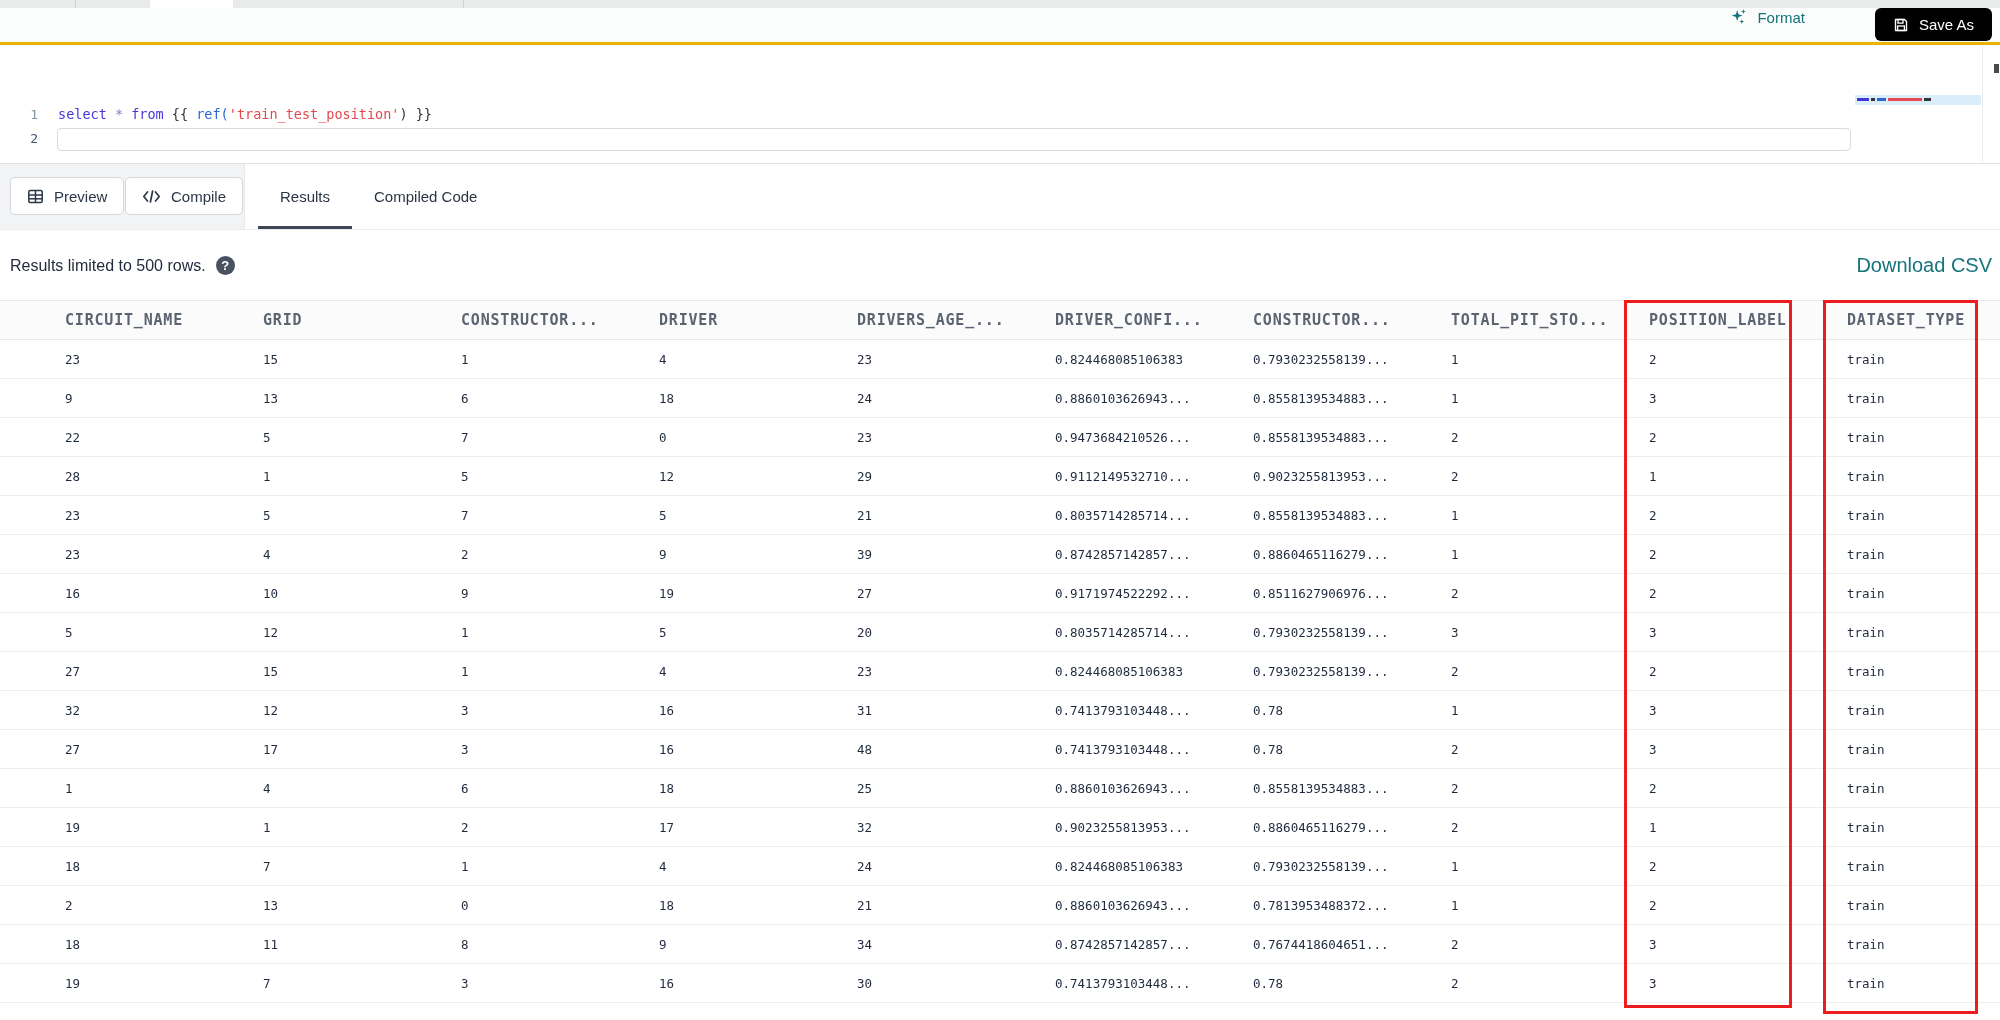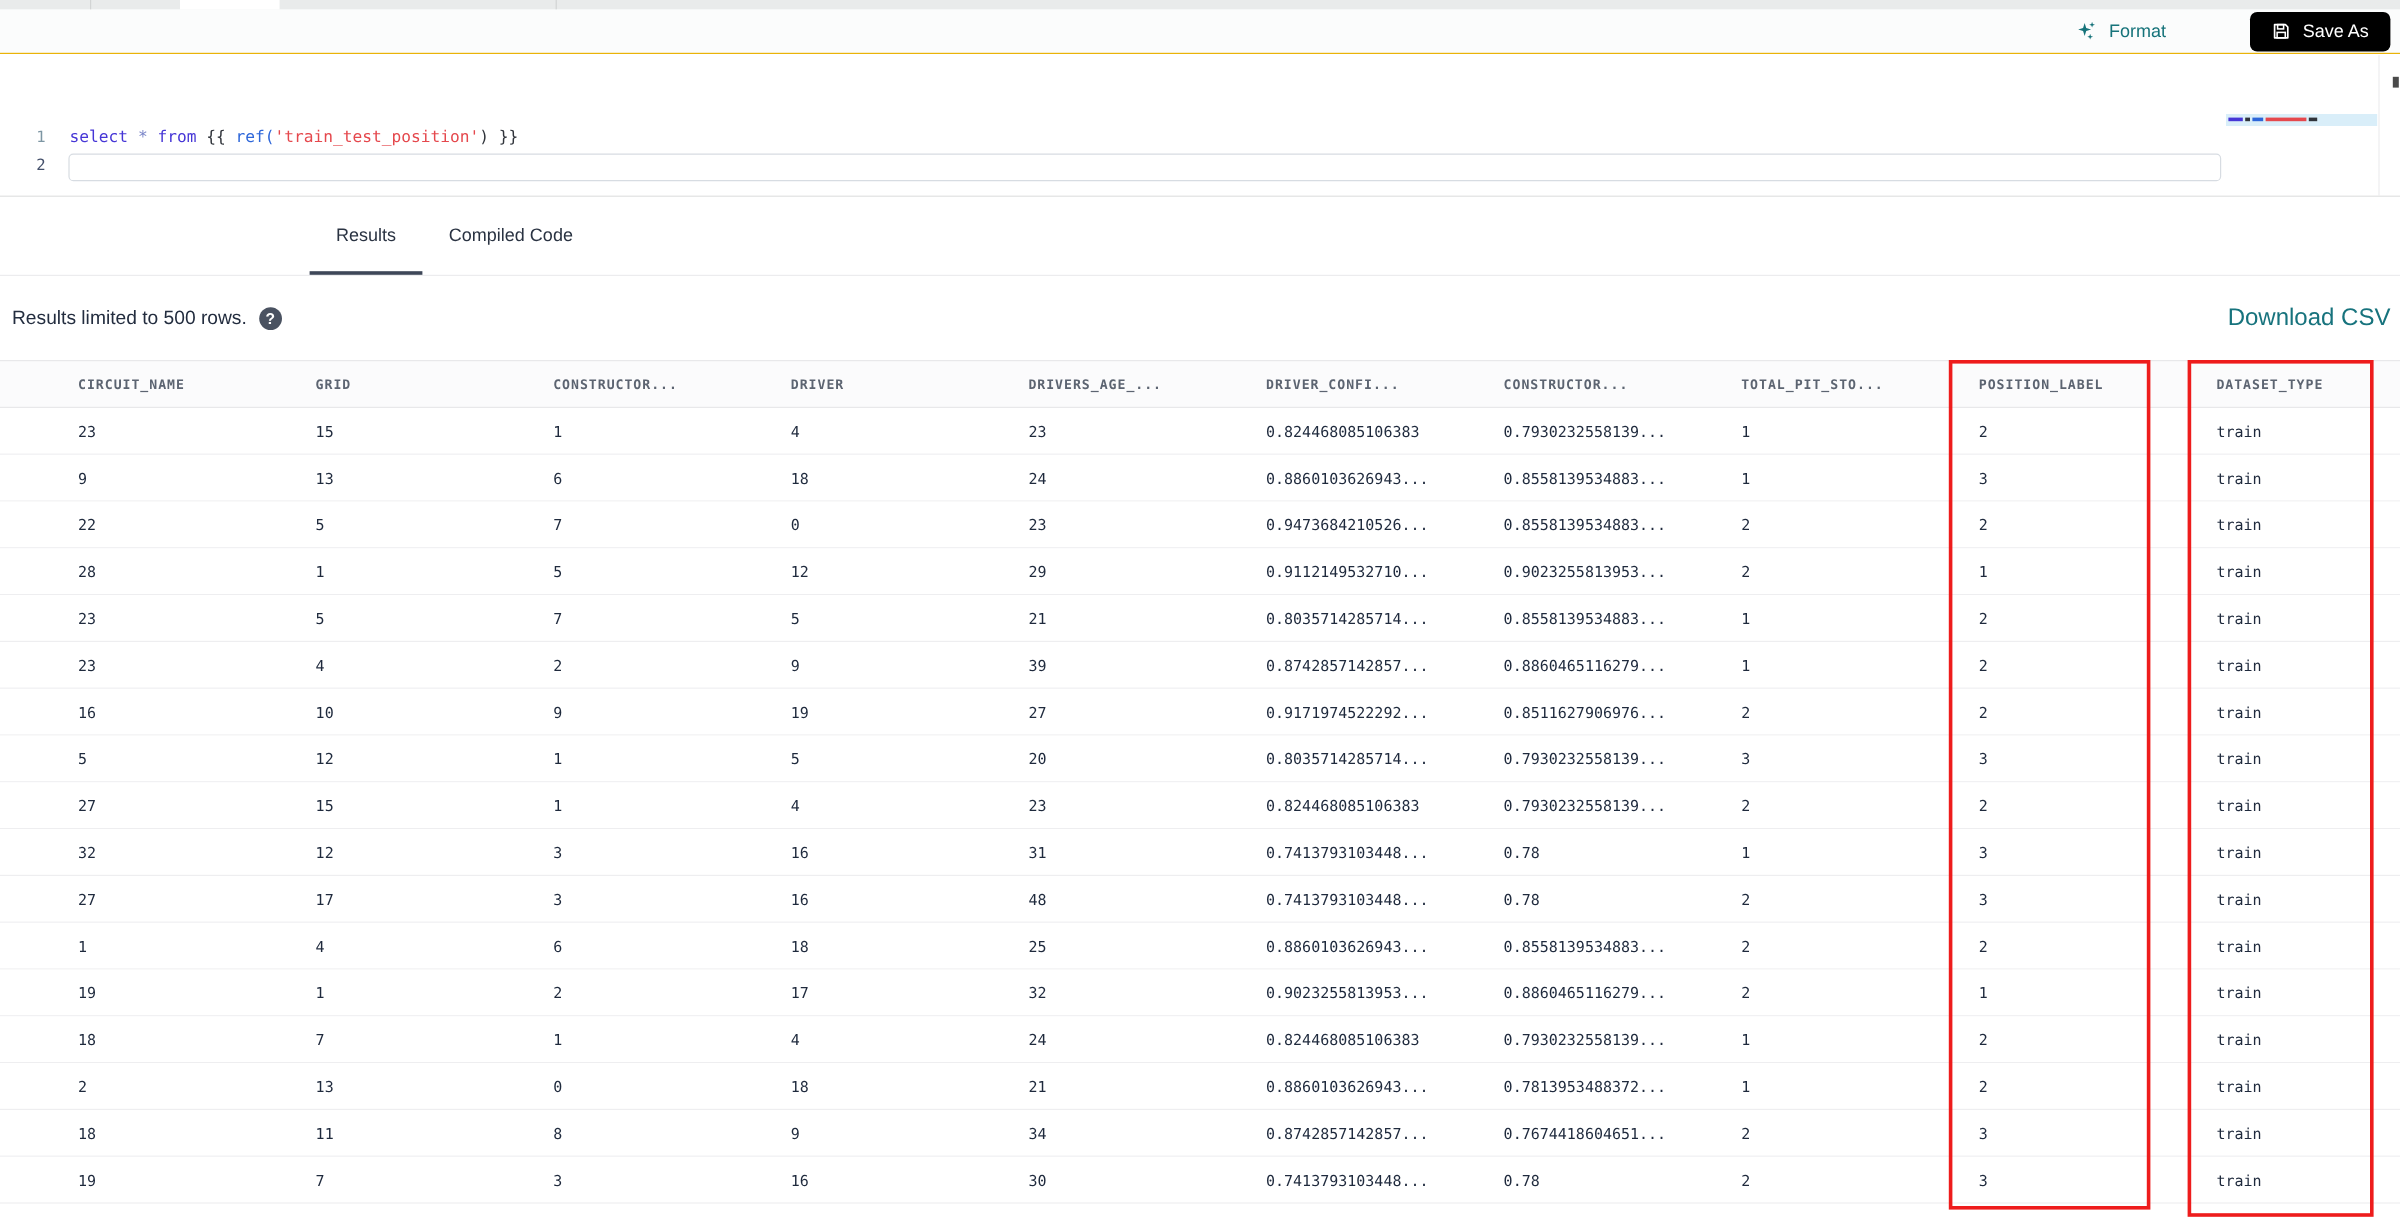--- a/index.html
+++ b/index.html
@@ -7,21 +7,21 @@
   .screen { position:relative; width:2000px; height:1020px; background:#ffffff; overflow:hidden; }
 
   
   .tabstrip { position:absolute; top:0; left:0; width:2000px; height:8px; background:#e9ebeb; }
   .tabstrip .seg-active { position:absolute; left:150px; top:0; width:83px; height:8px; background:#ffffff; }
   .tabstrip .div1 { position:absolute; left:75px; top:0; width:1px; height:8px; background:#d2d4d4; }
   .tabstrip .div2 { position:absolute; left:463px; top:0; width:1px; height:8px; background:#d2d4d4; }
 
   
   .topbar { position:absolute; top:8px; left:0; width:2000px; height:37px; background:#fbfcfc;
-            border-bottom:1px solid #eab308; display:flex; align-items:center; justify-content:flex-end;
+            border-bottom:3px solid #eab308; display:flex; align-items:flex-start; justify-content:flex-end;
             gap:70px; padding-right:8px; }
   .format-btn { display:flex; align-items:center; gap:9px; color:#16737a; font-size:15px; cursor:pointer; }
   .saveas-btn { display:flex; align-items:center; gap:10px; background:#000000; color:#ffffff;
                 border:none; border-radius:6px; height:33px; padding:0 18px; font-size:15px;
                 font-family:"Liberation Sans",sans-serif; cursor:pointer; }
 
   
   .editor { position:absolute; top:46px; left:0; width:2000px; height:117px; background:#ffffff; }
   .gutter-num { position:absolute; width:38px; text-align:right; font-family:"DejaVu Sans Mono",monospace; font-size:13px; }
   .ln1 { left:0; top:61px; color:#7d96a3; }
@@ -65,21 +65,21 @@
   .limit-note { display:flex; align-items:center; gap:10px; font-size:16px; color:#232d3f; }
   .help-icon { width:19px; height:19px; border-radius:50%; background:#4a5261; color:#ffffff;
                font-size:13px; font-weight:bold; display:flex; align-items:center; justify-content:center; cursor:pointer; }
   .download-link { color:#17737d; font-size:20px; cursor:pointer; }
 
   
   .rtable { position:absolute; top:300px; left:0; width:2000px; }
   .thead, .trow { display:grid; grid-template-columns:repeat(10,198px); padding-left:53px; width:2033px; }
   .thead { height:40px; align-items:center; background:#fbfbfc; border-top:1px solid #e8e8ea;
            border-bottom:1px solid #e8e8ea; }
-  .thead .hcell { font-family:"DejaVu Sans Mono",monospace; font-size:11px; font-weight:bold;
+  .thead .hcell { font-family:"DejaVu Sans Mono",monospace; font-size:15px; font-weight:bold;
                   letter-spacing:0.8px; color:#5c6471; padding-left:12px; white-space:nowrap; }
   .trow { height:39px; align-items:center; border-bottom:1px solid #eeeef0; background:#ffffff; }
   .tcell { font-family:"DejaVu Sans Mono",monospace; font-size:12.5px; color:#1f2a3d;
            padding-left:12px; white-space:nowrap; overflow:hidden; }
 
   
   .redbox { position:absolute; border:3px solid #ee1c1c; background:transparent; pointer-events:none; }
   .redbox-1 { left:1624px; top:300px; width:168px; height:708px; }
   .redbox-2 { left:1823px; top:300px; width:155px; height:714px; }
 
@@ -131,20 +131,43 @@
         <span class="mseg" style="width:9px;background:#2d66d9;"></span>
         <span class="mseg" style="width:34px;background:#e5484d;"></span>
         <span class="mseg" style="width:7px;background:#30343b;"></span>
       </div>
     </div>
     <div class="minimap-border"></div>
     <div class="scroll-tick"></div>
   </div>
 
   <div class="actionbar">
+    <div class="btn-panel">
+      <button class="tool-btn preview-btn">
+        <span>
+          <svg width="17" height="17" viewBox="0 0 17 17">
+            <rect x="1.8" y="2.5" width="13.4" height="12" rx="1.5" fill="none" stroke="#2b3648" stroke-width="1.5"></rect>
+            <line x1="1.8" y1="7" x2="15.2" y2="7" stroke="#2b3648" stroke-width="1.5"></line>
+            <line x1="8.5" y1="2.5" x2="8.5" y2="14.5" stroke="#2b3648" stroke-width="1.5"></line>
+            <line x1="1.8" y1="10.8" x2="15.2" y2="10.8" stroke="#2b3648" stroke-width="1.5"></line>
+          </svg>
+        </span>
+        <span>Preview</span>
+      </button>
+      <button class="tool-btn compile-btn">
+        <span>
+          <svg width="19" height="17" viewBox="0 0 19 17">
+            <path d="M5.5 4 L1.8 8.5 L5.5 13" fill="none" stroke="#2b3648" stroke-width="1.7" stroke-linecap="round" stroke-linejoin="round"></path>
+            <path d="M13.5 4 L17.2 8.5 L13.5 13" fill="none" stroke="#2b3648" stroke-width="1.7" stroke-linecap="round" stroke-linejoin="round"></path>
+            <line x1="10.6" y1="3" x2="8.4" y2="14" stroke="#2b3648" stroke-width="1.7" stroke-linecap="round"></line>
+          </svg>
+        </span>
+        <span>Compile</span>
+      </button>
+    </div>
     <div class="tabs">
       <div class="tab active">
         <span>Results</span>
         <span class="tab-underline"></span>
       </div>
       <div class="tab">
         <span>Compiled Code</span>
       </div>
     </div>
   </div>

